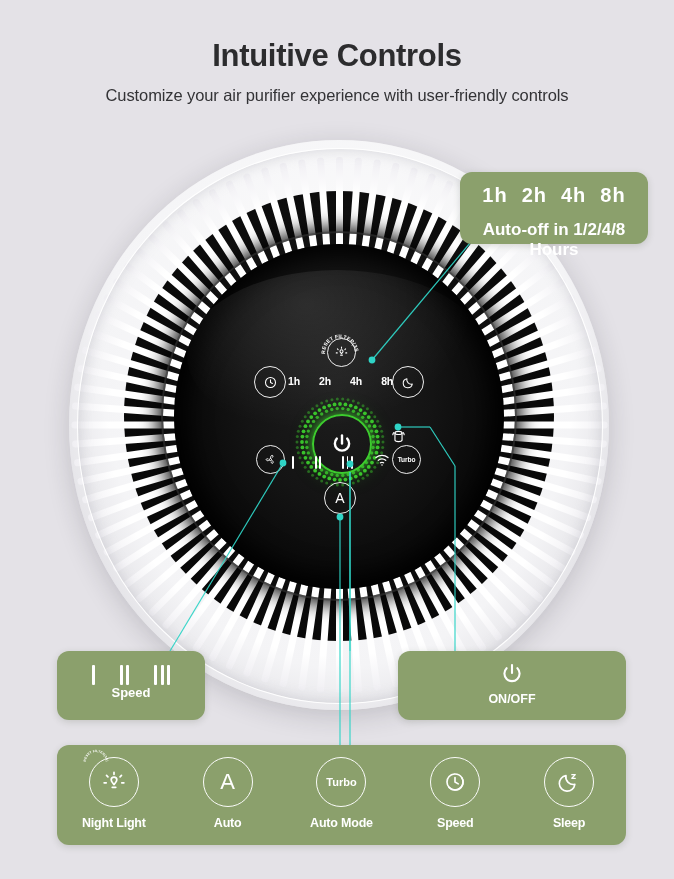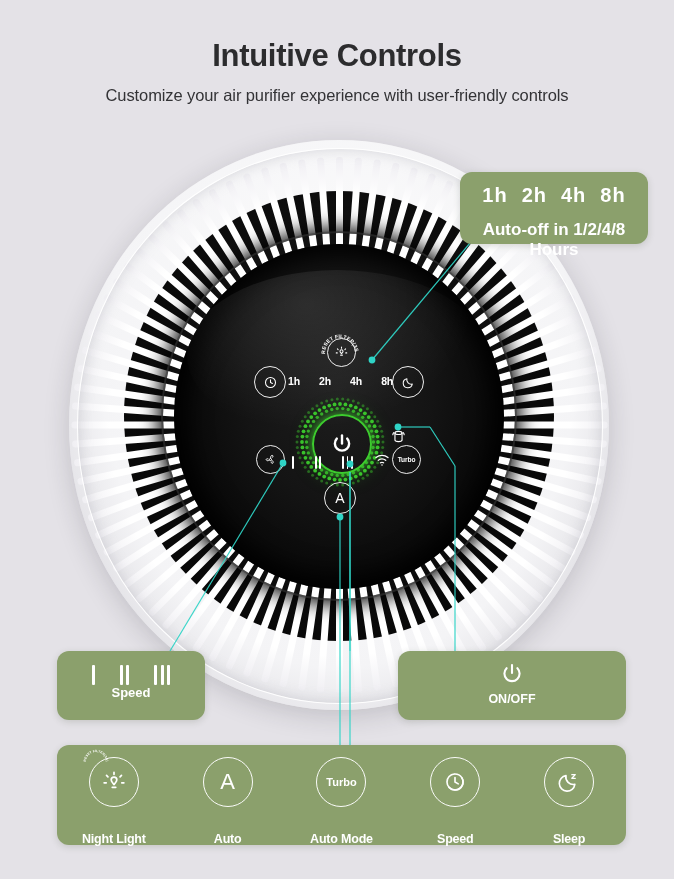--- a/index.html
+++ b/index.html
@@ -157,21 +157,21 @@
   .badge-bottom{left:57px;top:745px;width:569px;height:100px;}
   .badge-bottom .cells{display:flex;justify-content:space-around;padding-top:12px;}
   .badge-bottom .cell{text-align:center;width:92px;}
   .badge-bottom .ring{
     width:48px;height:48px;border-radius:50%;
     border:1.7px solid rgba(255,255,255,.95);
     margin:0 auto;display:flex;align-items:center;justify-content:center;
     position:relative;
   }
   .badge-bottom .ring svg{width:26px;height:26px;}
-  .badge-bottom .cap{font-size:12.5px;font-weight:bold;margin-top:25px;letter-spacing:-0.2px;}
+  .badge-bottom .cap{font-size:12.5px;font-weight:bold;margin-top:9px;letter-spacing:-0.2px;}
   .badge-bottom .turbo-lg{font-size:11px;font-weight:bold;color:#fff;}
   .badge-bottom .auto-lg{font-size:22px;color:#fff;font-weight:400;}
   .reset-arc{position:absolute;left:-7px;top:-11px;width:62px;height:62px;}
   .reset-arc text{font-size:7.6px;font-weight:bold;fill:#fff;letter-spacing:.3px;}
 </style>
 </head>
 <body>
 
 <div class="page">
 

